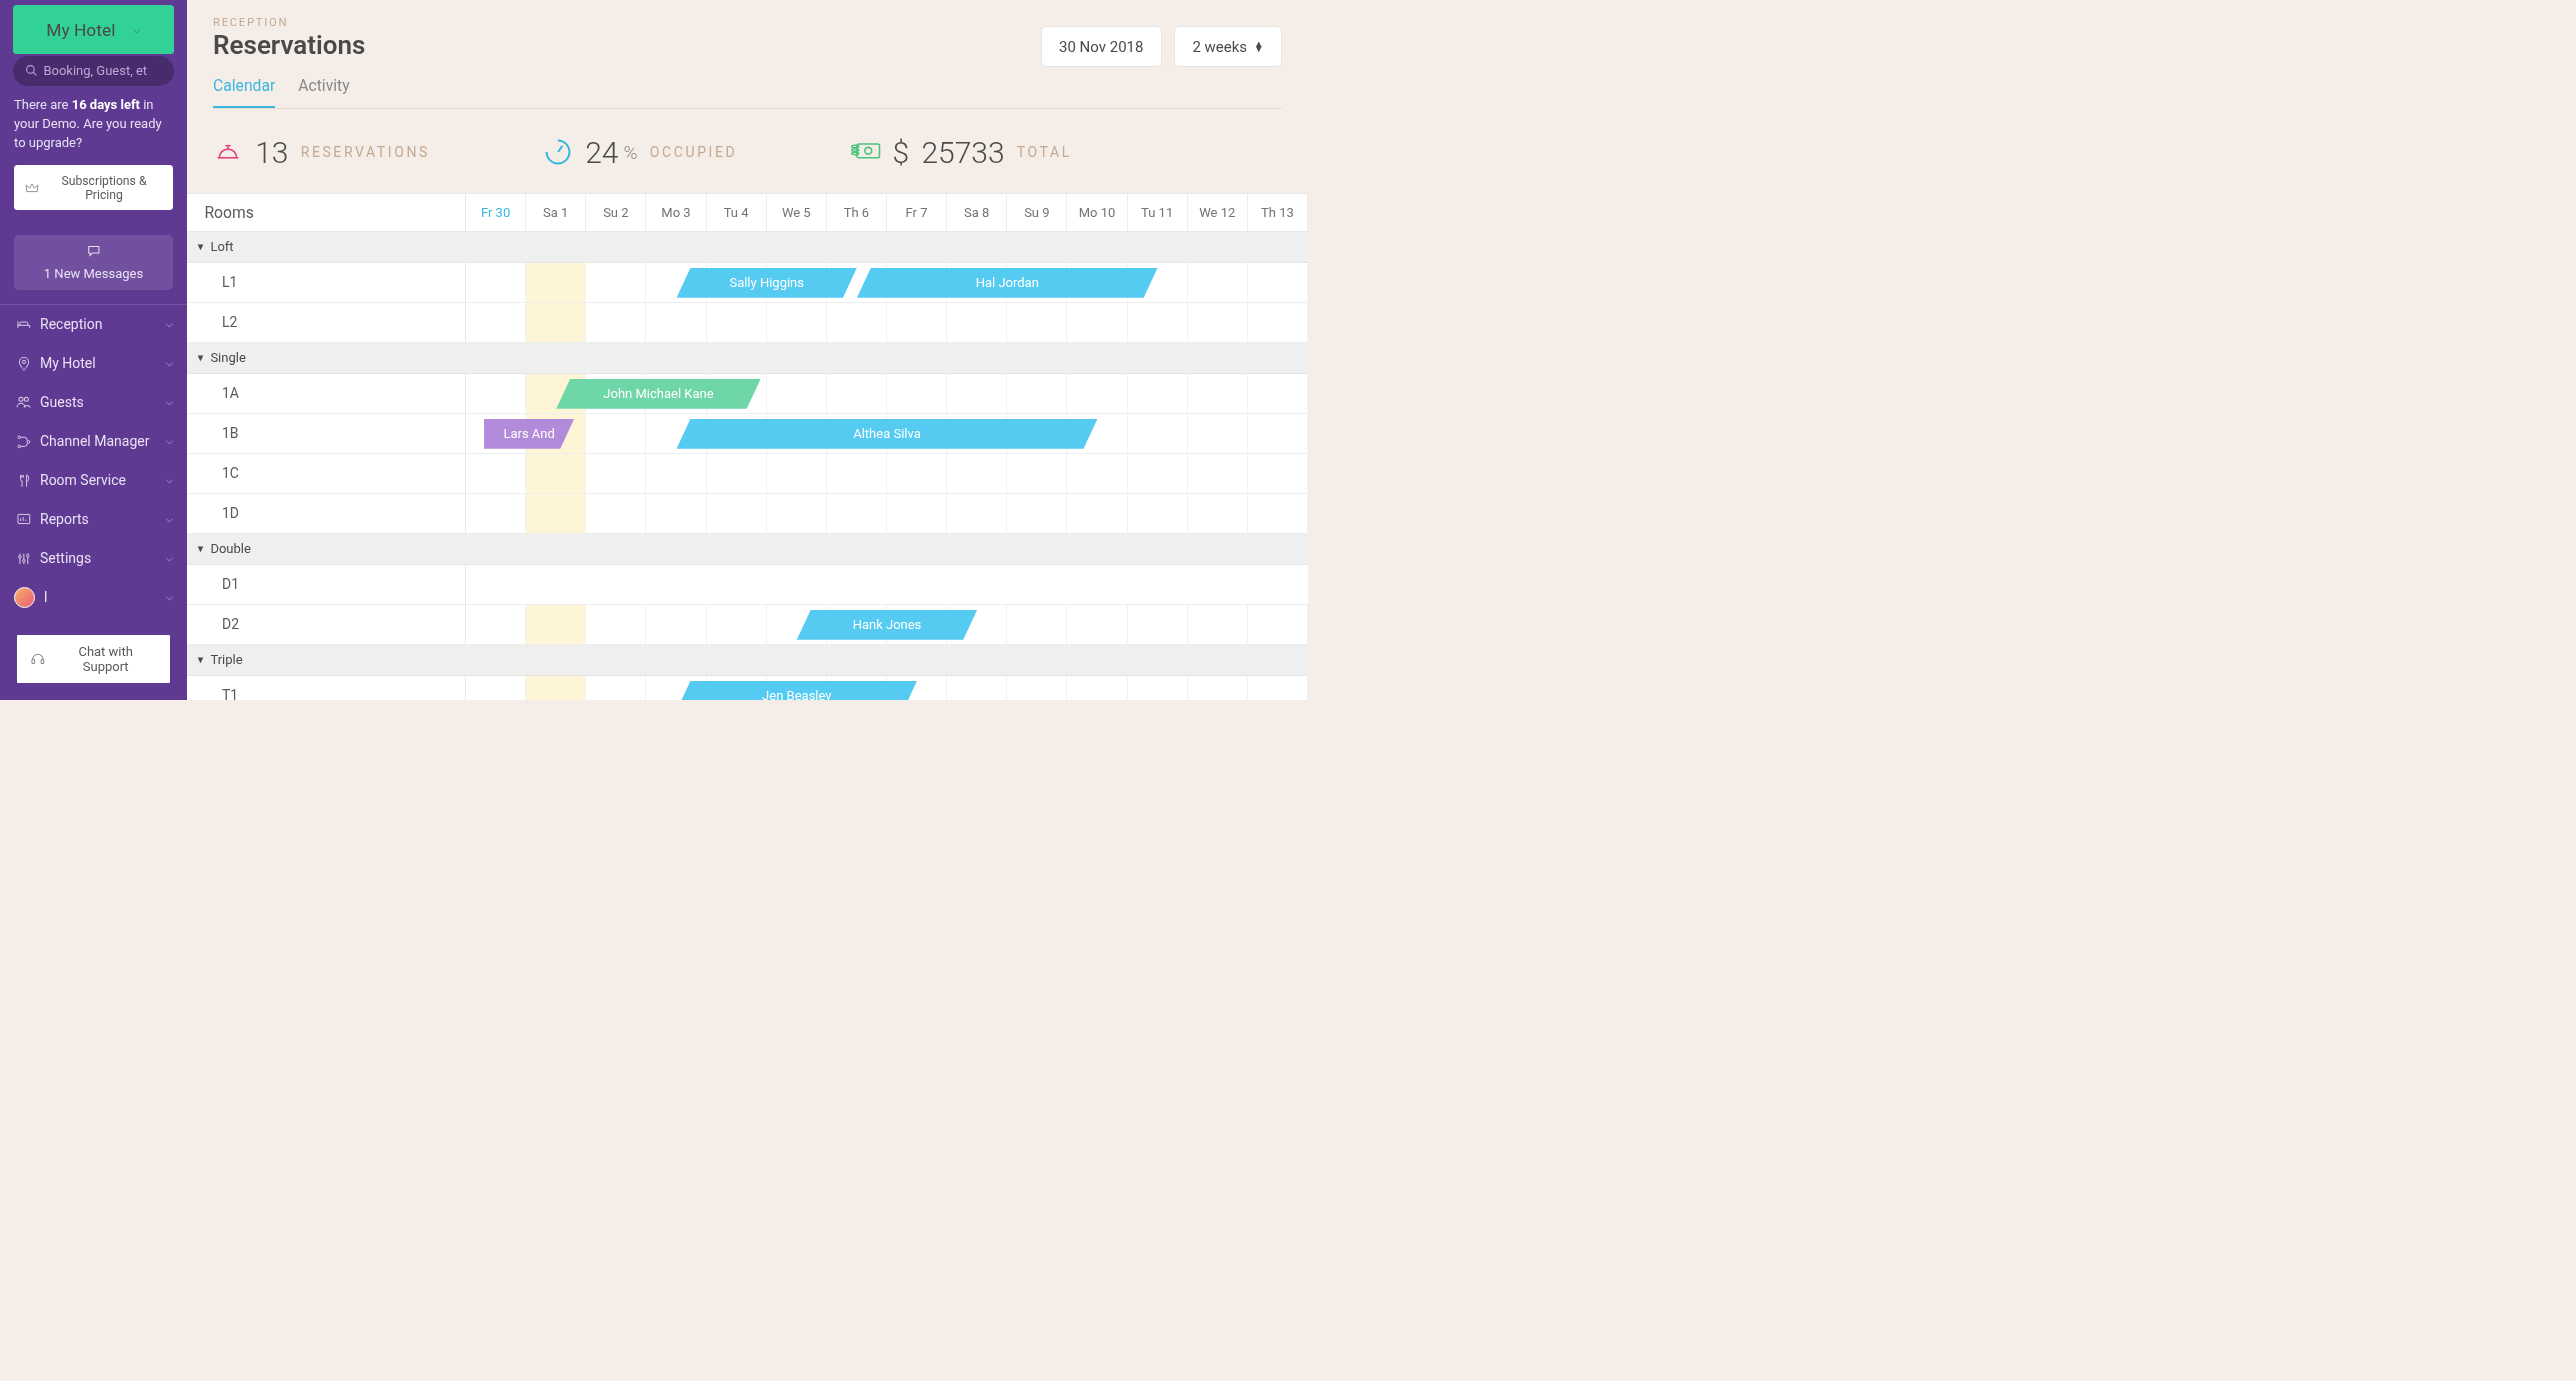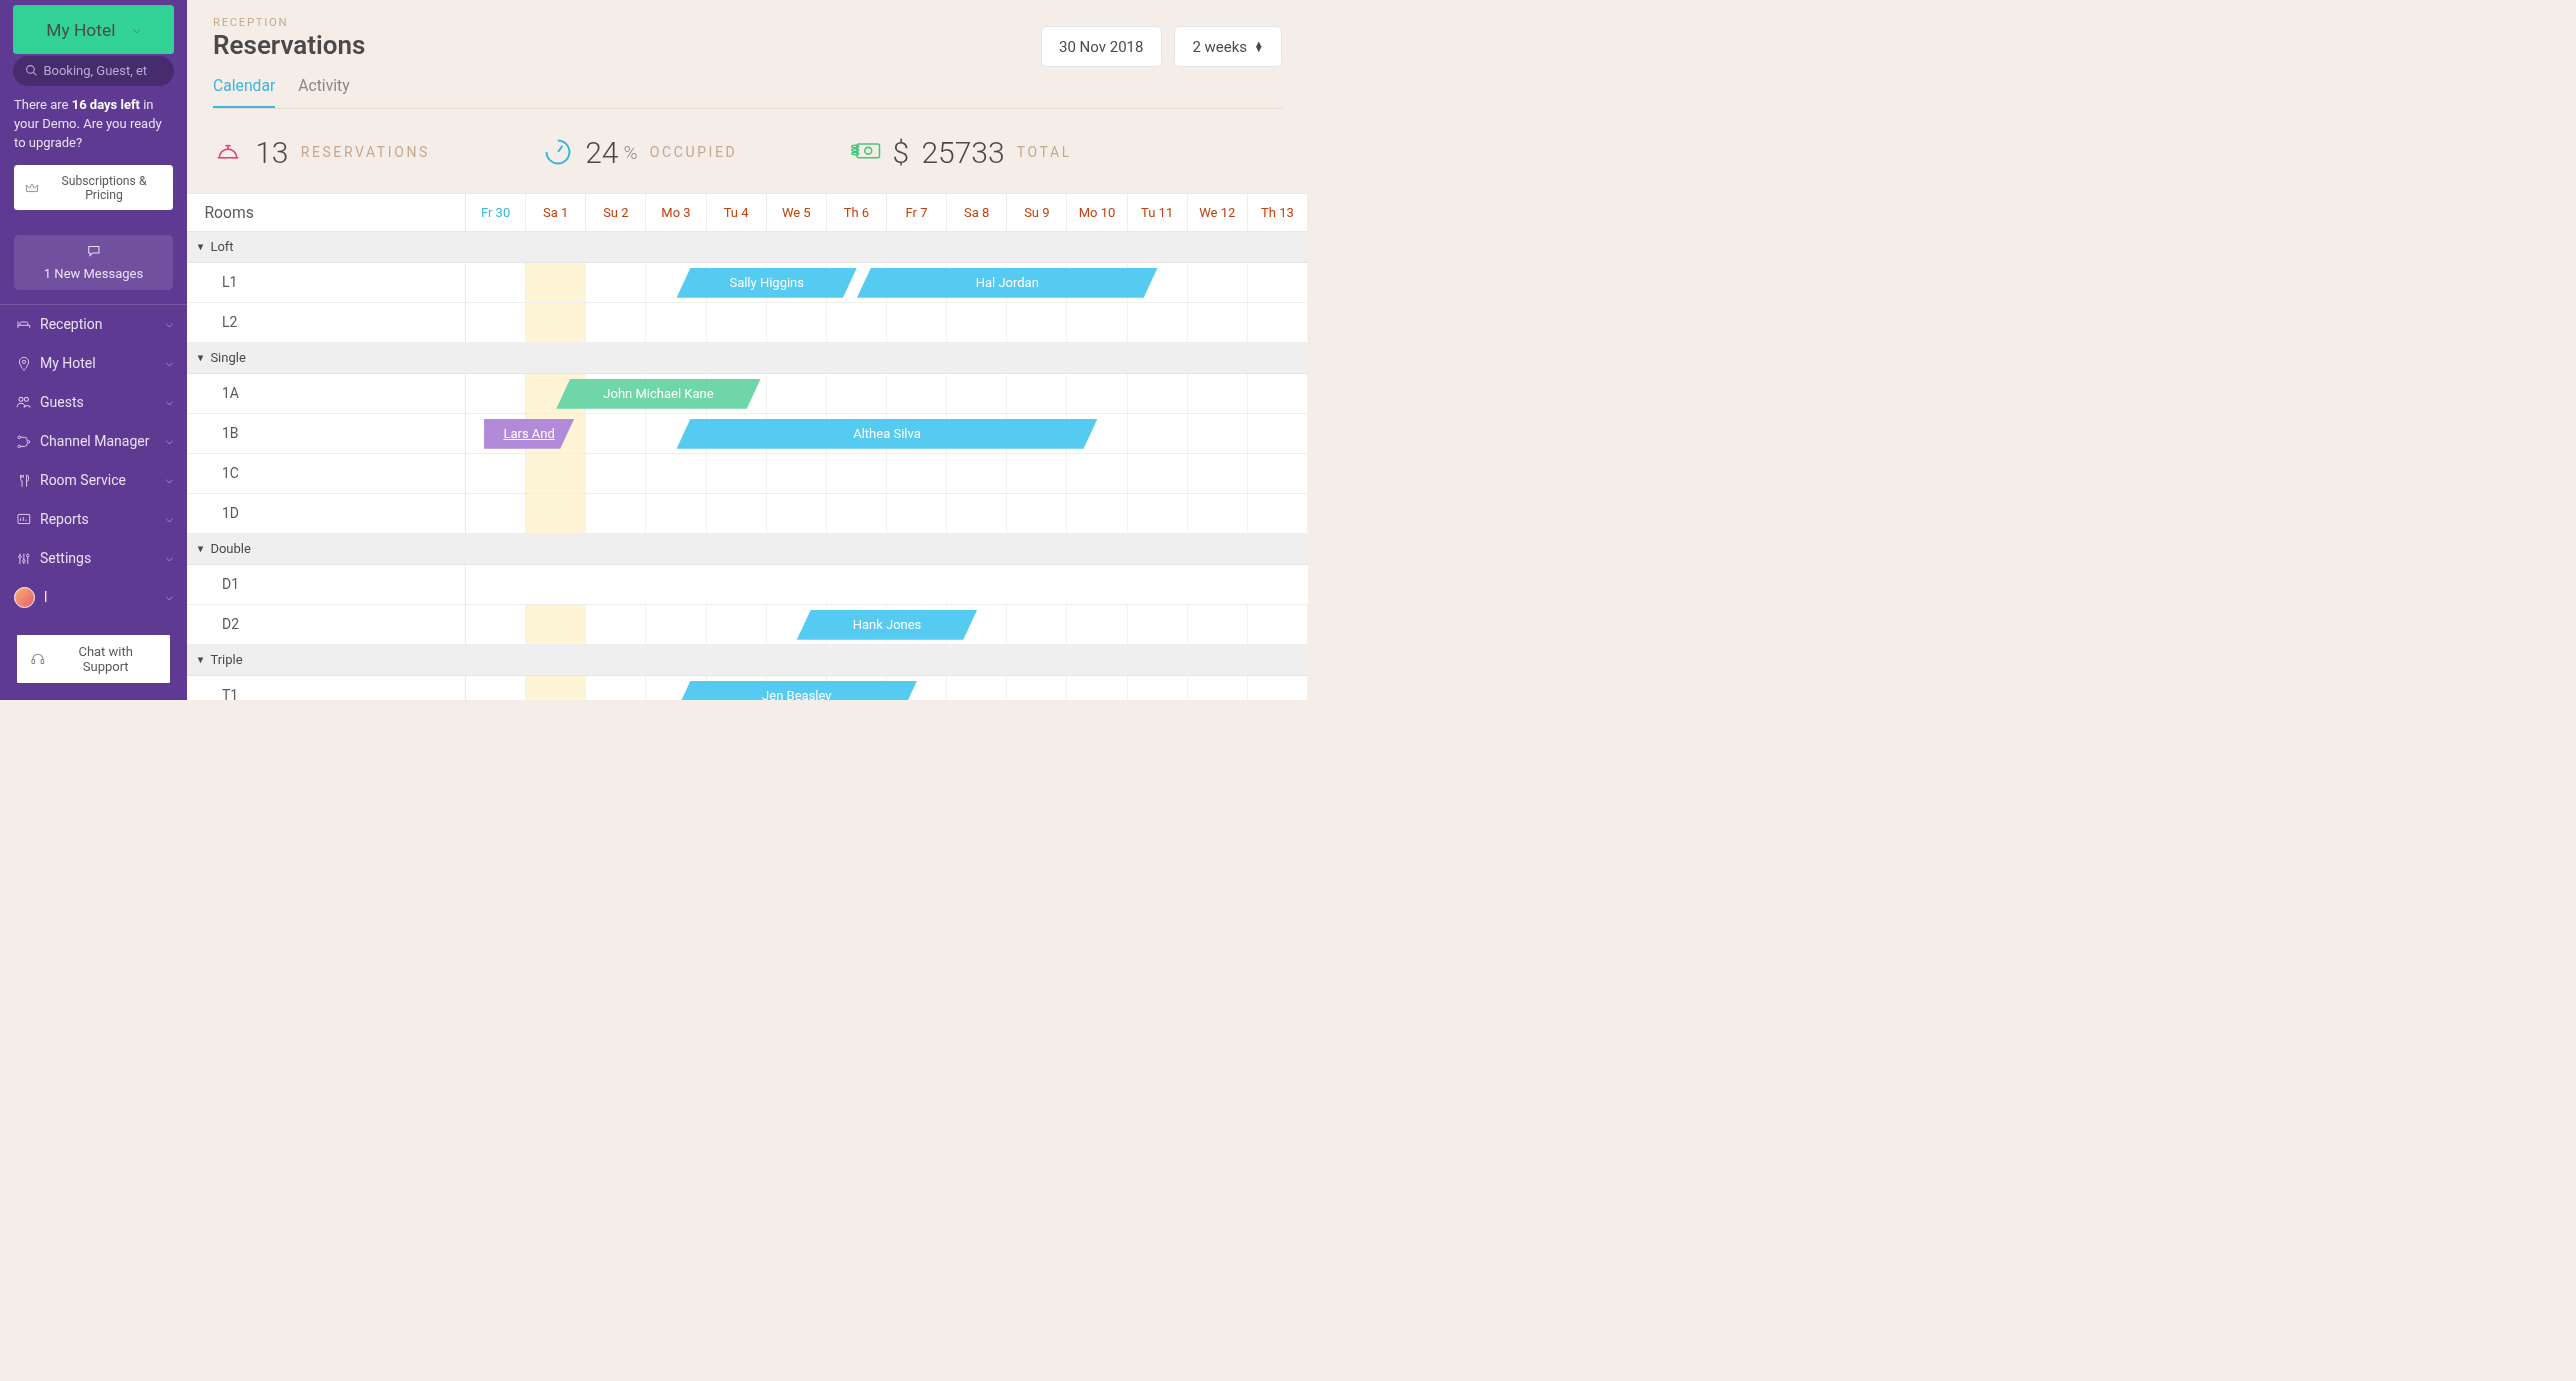--- a/index.html
+++ b/index.html
@@ -39,34 +39,34 @@
 .stat { display:flex; align-items:center; gap:12.2px; }
 .stat .big { font-size:30px; font-weight:300; color:#4a4a4a; }
 .stat .unit { font-size:19px; font-weight:300; color:#8a8a8a; margin-left:-7px; }
 .stat .lab { font-size:14px; letter-spacing:2.6px; color:#c5a88e; }
 .stat .sicon { width:30px; height:30px; }
 
 
 .grid-wrap { flex:1; background:#fff; margin:0; overflow:auto; position:relative; border-top:0.9px solid #e8e8e8; }
 .grid-head { display:flex; height:38px; border-bottom:0.9px solid #e8e8e8; position:sticky; top:0; background:#fff; z-index:5; }
 .rooms-col { width:279px; border-right:0.9px solid #e8e8e8; display:flex; align-items:center; padding-left:17.4px; font-size:15.7px; color:#5a5a5a; }
-.day-col { flex:1; border-right:0.9px solid #eee; display:flex; align-items:center; justify-content:center; font-size:13px; color:#c2410c; }
+.day-col { flex:1; border-right:0.9px solid #eee; display:flex; align-items:center; justify-content:center; font-size:13px; color:#737373; }
 .day-col.fri { color:#3bb6e0; }
 .today-col { background:#fdf5d6; }
 
 .group-row { height:31px; background:#efefef; border-bottom:0.9px solid #e5e5e5; display:flex; align-items:center; padding-left:8.7px; font-size:13px; color:#4a4a4a; }
 .group-row .tri { margin-right:5.2px; font-size:9.6px; }
 .room-row { height:40px; border-bottom:0.9px solid #eee; display:flex; position:relative; }
 .room-row .rname { width:279px; border-right:0.9px solid #e8e8e8; display:flex; align-items:center; padding-left:35px; font-size:14px; color:#5a5a5a; }
 .cells { flex:1; display:flex; position:relative; }
 .cell { flex:1; border-right:0.9px solid #f2f2f2; }
 .booking { position:absolute; top:5.2px; height:30px; display:flex; align-items:center; justify-content:center; color:#fff; font-size:13px; white-space:nowrap; overflow:hidden; cursor:pointer; }
 .bk-cyan { background:#55cbf2; }
 .bk-green { background:#6fd6a8; }
-.bk-purple { background:#b18ad9;text-decoration:underline; }
+.bk-purple { background:#b18ad9; }
 .bk-blue { background:#8aa3ec; }
 .booking::before, .booking::after { content:""; position:absolute; top:0; width:15.7px; height:100%; }
 
 .booking { clip-path: polygon(14px 0, 100% 0, calc(100% - 14px) 100%, 0 100%); }
 .booking.nolclip { clip-path: polygon(0 0, 100% 0, calc(100% - 14px) 100%, 0 100%); }
 
 .grid-body { position:relative; }
 
 svg { display:block; }
 </style>

